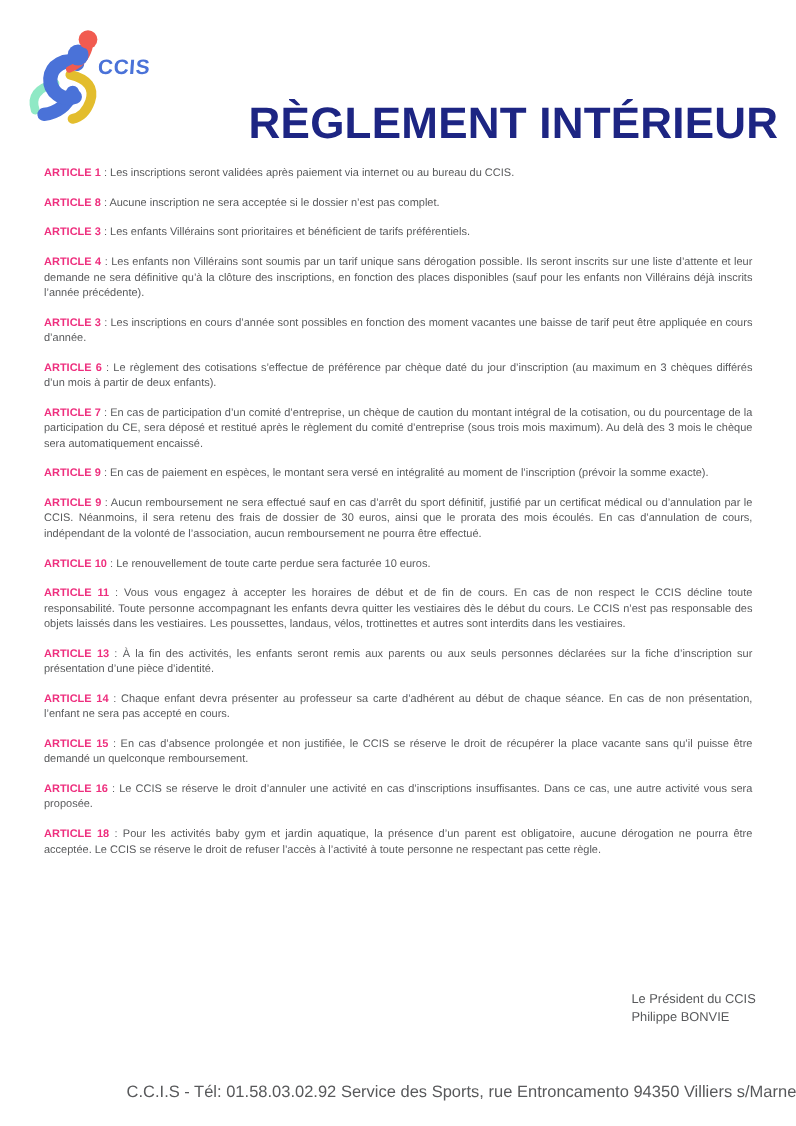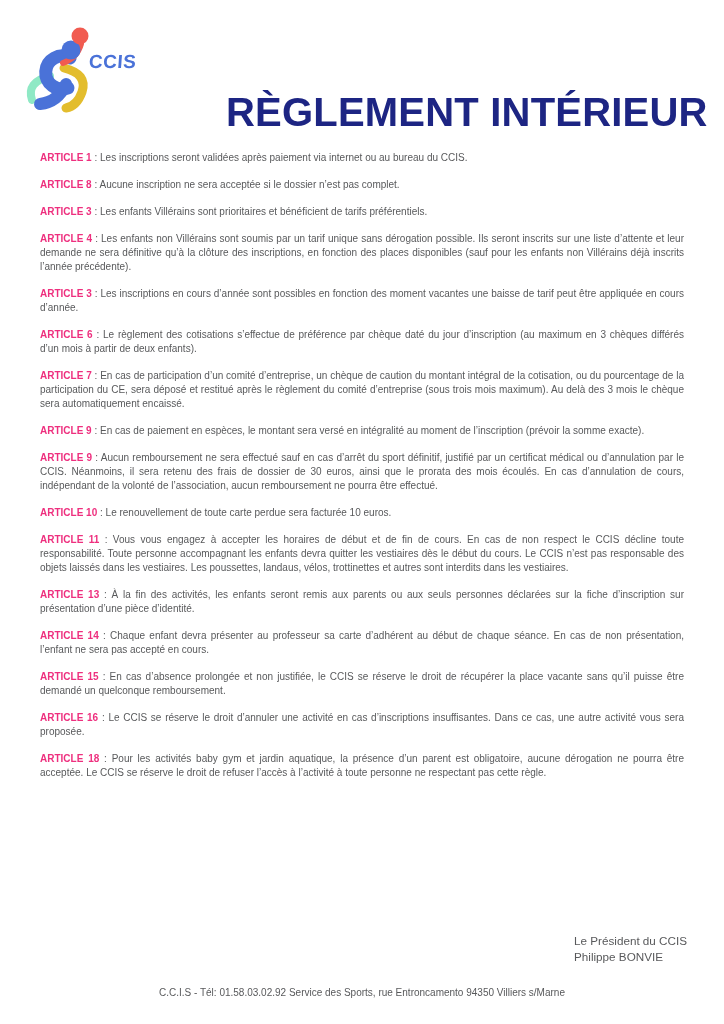--- a/index.html
+++ b/index.html
@@ -24,26 +24,26 @@
     font-size: 40px; font-weight: 800; letter-spacing: 0.2px;
     color: #1d2583; white-space: nowrap;
   }
   .articles { padding: 0 40px; }
   .article {
     font-size: 10px; line-height: 14px; color: #58595b;
     text-align: justify; margin: 0 0 13px 0;
   }
   .article-label { color: #ee2f7e; font-weight: 700; }
   .signature {
-    position: absolute; left: 574px; top: 933px;
+    position: absolute; left: 574px; top: 901px;
     font-size: 11.7px; line-height: 15.5px; color: #58595b;
   }
   .footer {
     position: absolute; left: 0; right: 0; top: 985px;
-    text-align: center; font-size: 10px; line-height: 15.5px; color: #58595b;
+    text-align: right; font-size: 15px; line-height: 15.5px; color: #58595b;
   }
 </style>
 </head>
 <body>
 
 <div class="page">
 
   <div class="header">
     <div class="logo">
       <svg width="72" height="98" viewBox="0 0 72 98" fill="none" xmlns="http://www.w3.org/2000/svg">

